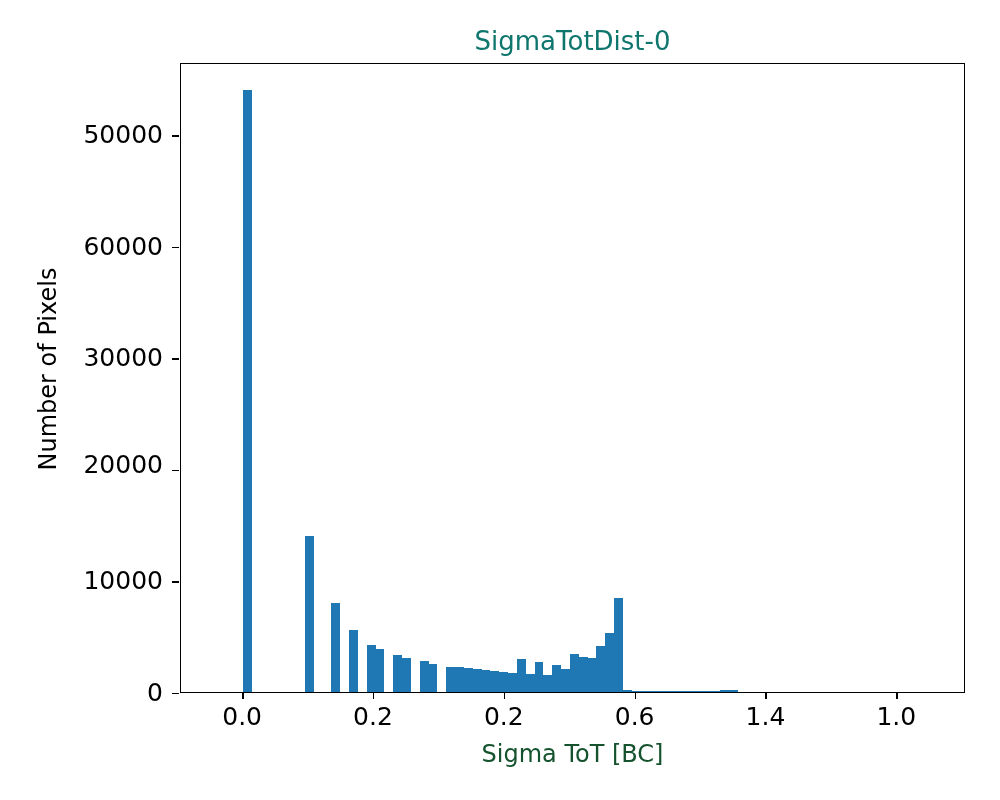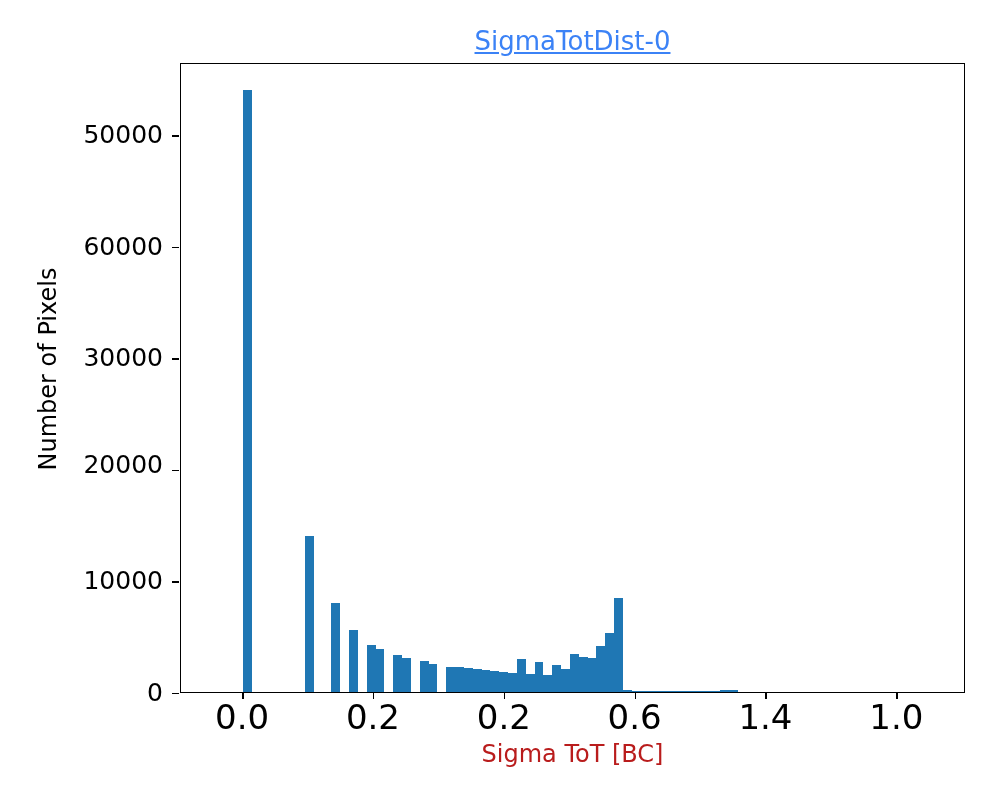--- a/index.html
+++ b/index.html
@@ -6,51 +6,51 @@
   body{
     width:1000px;height:800px;background:#ffffff;
     font-family:"DejaVu Sans", sans-serif;
     overflow:hidden;
   }
   #figure{position:relative;width:1000px;height:800px;background:#ffffff;}
 
   
   #chart-title{
     position:absolute;left:180px;top:26px;width:785px;
-    text-align:center;font-size:26px;color:#3b82f6;
-    line-height:30px;white-space:nowrap;text-decoration:underline;
+    text-align:center;font-size:26px;color:#0f766e;
+    line-height:30px;white-space:nowrap;
   }
 
   
   #plot-area{
     position:absolute;left:180px;top:63px;width:785px;height:630px;
     box-sizing:border-box;
     border:1.4px solid #000000;
     background:#ffffff;
     overflow:hidden;
   }
   #bars{position:absolute;left:0;top:0;width:100%;height:100%;}
   .bar{position:absolute;bottom:0;background:#1f77b4;}
 
   
   .xtick{position:absolute;top:693px;width:1.4px;height:6px;background:#000;}
   .ytick{position:absolute;left:172px;width:7px;height:1.4px;background:#000;}
   .xticklabel{
-    position:absolute;top:702px;font-size:34px;color:#000;
+    position:absolute;top:702px;font-size:25px;color:#000;
     text-align:center;width:120px;margin-left:-60px;line-height:30px;
   }
   .yticklabel{
     position:absolute;left:0;width:163px;text-align:right;
     font-size:25px;color:#000;line-height:30px;margin-top:-15px;
   }
 
   
   #xlabel{
     position:absolute;left:180px;top:740px;width:785px;
-    text-align:center;font-size:24px;color:#b91c1c;line-height:28px;
+    text-align:center;font-size:24px;color:#14532d;line-height:28px;
     white-space:nowrap;
   }
   #ylabel{
     position:absolute;left:-102px;top:355px;width:300px;
     text-align:center;font-size:24px;color:#000;line-height:28px;
     transform:rotate(-90deg);transform-origin:center center;
     white-space:nowrap;
   }
 </style>
 </head>

